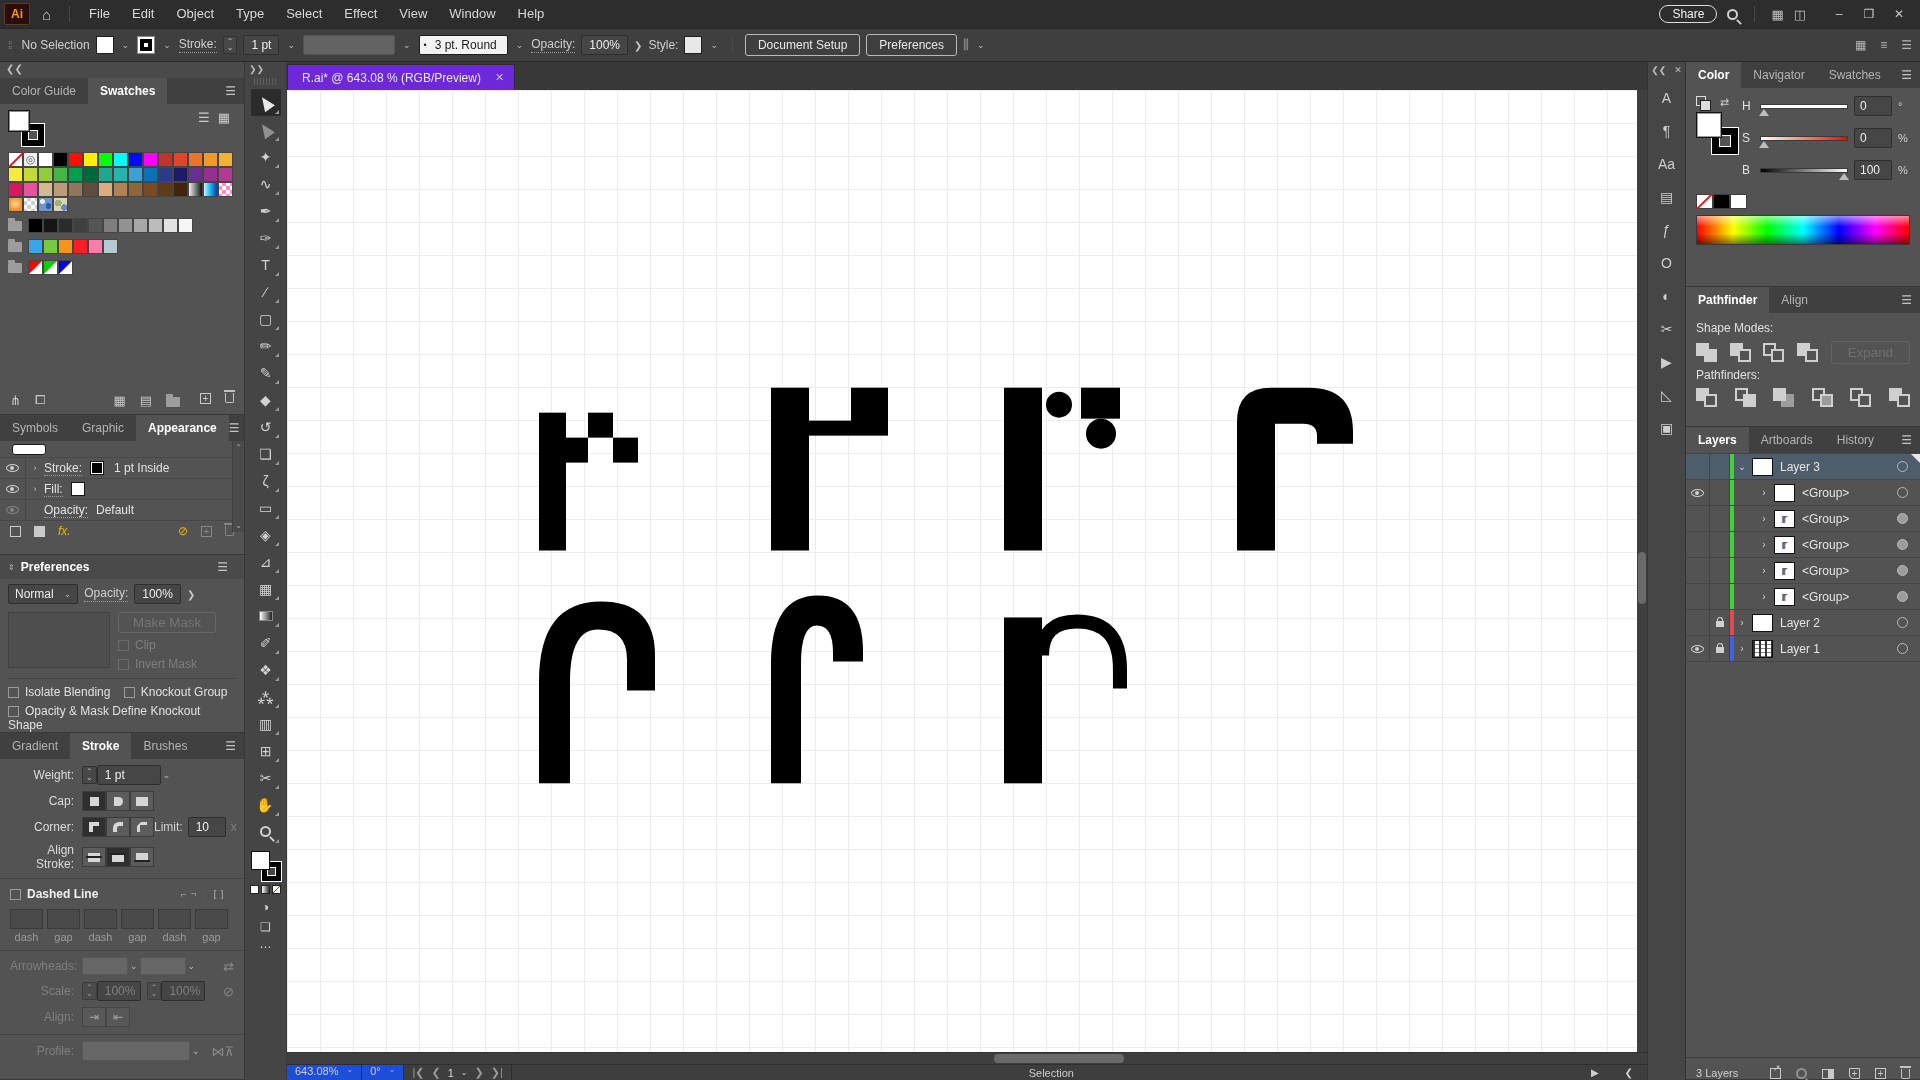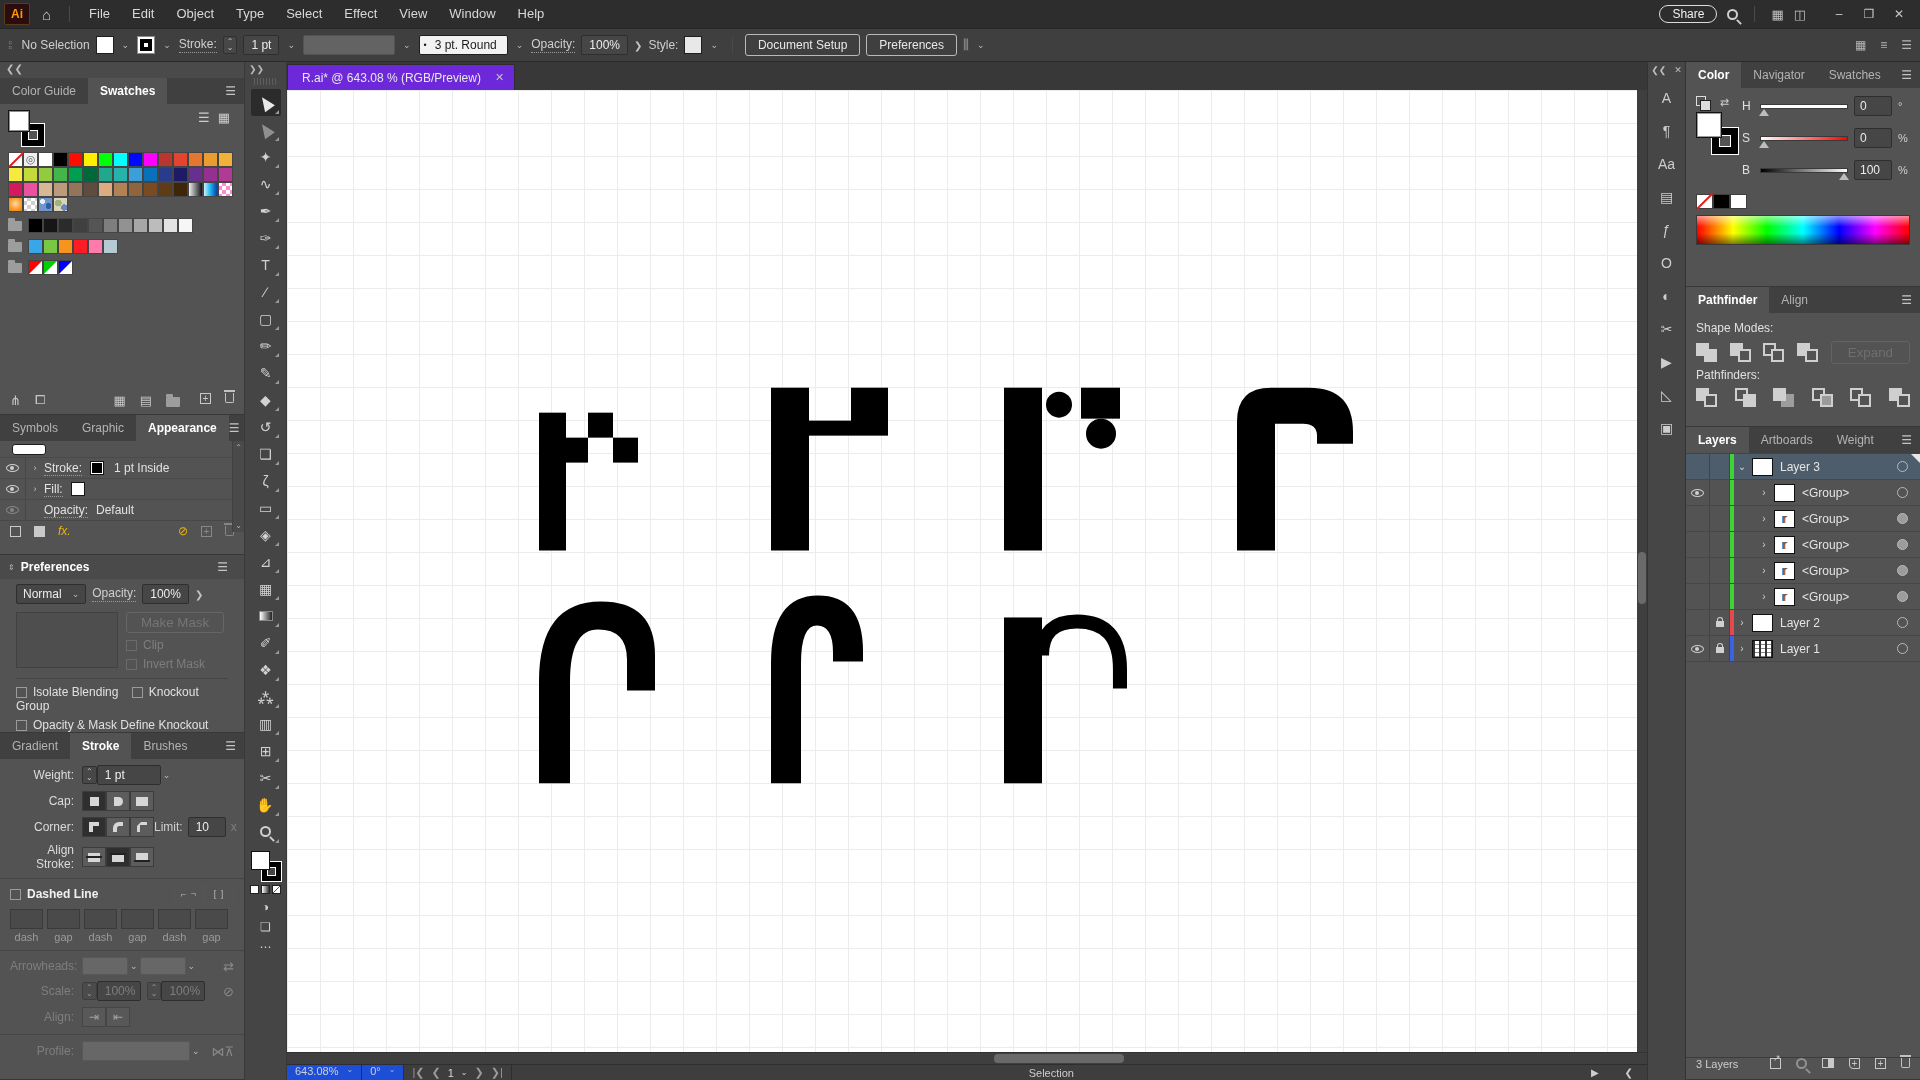--- a/index.html
+++ b/index.html
@@ -101,21 +101,21 @@
   .ap-scroll { position:absolute; right:0; top:0; bottom:22px; width:12px; background:#4a4a4a; border-left:1px solid #404040;
     display:flex; flex-direction:column; justify-content:space-between; align-items:center; font-size:8px; color:#b5b5b5; padding:2px 0;}
   .trash { width:9px; height:10px; border:1px solid #c2c2c2; border-top:none; border-radius:0 0 2px 2px; position:relative; display:inline-block;}
   .trash::before { content:''; position:absolute; top:-3px; left:-2px; right:-2px; height:2px; background:#c2c2c2; }
 
   
   .tr-panel { height:178px; }
   .tr-head { height:24px; background:#4a4a4a; display:flex; align-items:center; padding:0 8px; gap:6px;}
   .tr-title { color:#fff; font-weight:bold; }
   .tr-arr { font-size:8px; color:#bbb; }
-  .tr-body { padding:5px 16px; }
+  .tr-body { padding:5px 8px; }
   .tr-row1 { display:flex; align-items:center; gap:6px; }
   .dd { background:#464646; border:1px solid #2e2e2e; border-radius:2px; color:#ececec; padding:2px 6px;
     display:inline-flex; align-items:center; gap:10px;}
   .dd .car { font-size:9px; color:#bdbdbd; }
   .tr-mid { display:flex; gap:8px; margin-top:8px; padding-bottom:7px; border-bottom:1px solid #454545;}
   .tr-thumb { width:102px; height:56px; background:#4e4e4e; border:1px solid #414141; }
   .tr-mcol { display:flex; flex-direction:column; gap:5px; font-size:12px; color:#7e7e7e; }
   .dis-btn { border:1px solid #666; border-radius:3px; color:#757575; padding:2px 14px; background:none; width:max-content;}
   .cb { width:11px; height:11px; border:1px solid #9a9a9a; display:inline-block; vertical-align:-2px; margin-right:6px; background:none;}
   .cb.dis { border-color:#6b6b6b; }
@@ -255,21 +255,21 @@
   .lthumb.art::after { content:'r'; position:absolute; inset:0; font-size:13px; line-height:16px; text-align:center; color:#3a6b4f;
     text-shadow:1px 0 #c0504d, -1px 0 #4f81bd; }
   .lthumb.pattern { background:
     repeating-linear-gradient(to right, #333 0 2px, transparent 2px 6px),
     repeating-linear-gradient(to bottom, transparent 0 3px, #888 3px 4px), #fff; }
   .lname { flex:1; white-space:nowrap; overflow:hidden; }
   .ltarget { width:11px; height:11px; border:1px solid #b9b9b9; border-radius:50%; margin-right:12px; flex:none;}
   .ltarget.filled { background:#9c9c9c; }
   .lind { position:absolute; right:0; top:0; border-left:9px solid transparent; border-top:9px solid #e8e8e8; }
   .layers-fill { flex:1; }
-  .lay-bottom { height:22px; border-top:1px solid #3c3c3c; display:flex; align-items:flex-start; padding:0 10px; gap:15px; color:#c9c9c9; font-size:11px;}
+  .lay-bottom { height:22px; border-top:1px solid #3c3c3c; display:flex; align-items:flex-end; padding:0 10px; gap:15px; color:#c9c9c9; font-size:11px;}
   .lay-bottom .cnt { margin-right:auto; color:#cfcfcf; }
   .exp-ic { width:11px; height:11px; border:1px solid #c9c9c9; position:relative; display:inline-block;}
   .exp-ic::after { content:'↗'; position:absolute; top:-6px; left:2px; font-size:9px;}
   .mask-ic { width:12px; height:10px; background:linear-gradient(to right,#535353 50%,#c9c9c9 50%); border:1px solid #c9c9c9; display:inline-block;}
   .plusbox { width:11px; height:11px; border:1px solid #c9c9c9; position:relative; display:inline-block;}
   .plusbox::before { content:'+'; position:absolute; inset:0; font-size:10px; line-height:10px; text-align:center; color:#c9c9c9;}
 </style>
 </head>
 <body>
 
@@ -989,21 +989,21 @@
                 <i class="f2 line" style="background:#535353"></i>
               </span>
           </div>
         </div>
       </section>
 
       <section class="panel layers-panel" data-interactable="false">
         <div class="tabbar2" id="ly-tabs" data-interactable="false">
             <span class="tab2 active" data-interactable="true">Layers</span>
             <span class="tab2" data-interactable="true">Artboards</span>
-            <span class="tab2" data-interactable="true">Weight</span>
+            <span class="tab2" data-interactable="true">History</span>
             <span class="tab-menu" data-interactable="true">☰</span>
           </div>
         <div id="layer-rows" data-interactable="false">
             <div class="lrow sel" data-interactable="true">
               <span class="lcell-eye" data-interactable="true"></span>
               <span class="lcell-lock" data-interactable="true"></span>
               <span class="lbar" data-interactable="false" style="background: rgb(63, 212, 53);"></span>
               <span class="lchev" data-interactable="true">⌄</span>
               <span class="lthumb white" data-interactable="true"></span>
               <span class="lname" data-interactable="true">Layer 3</span>

